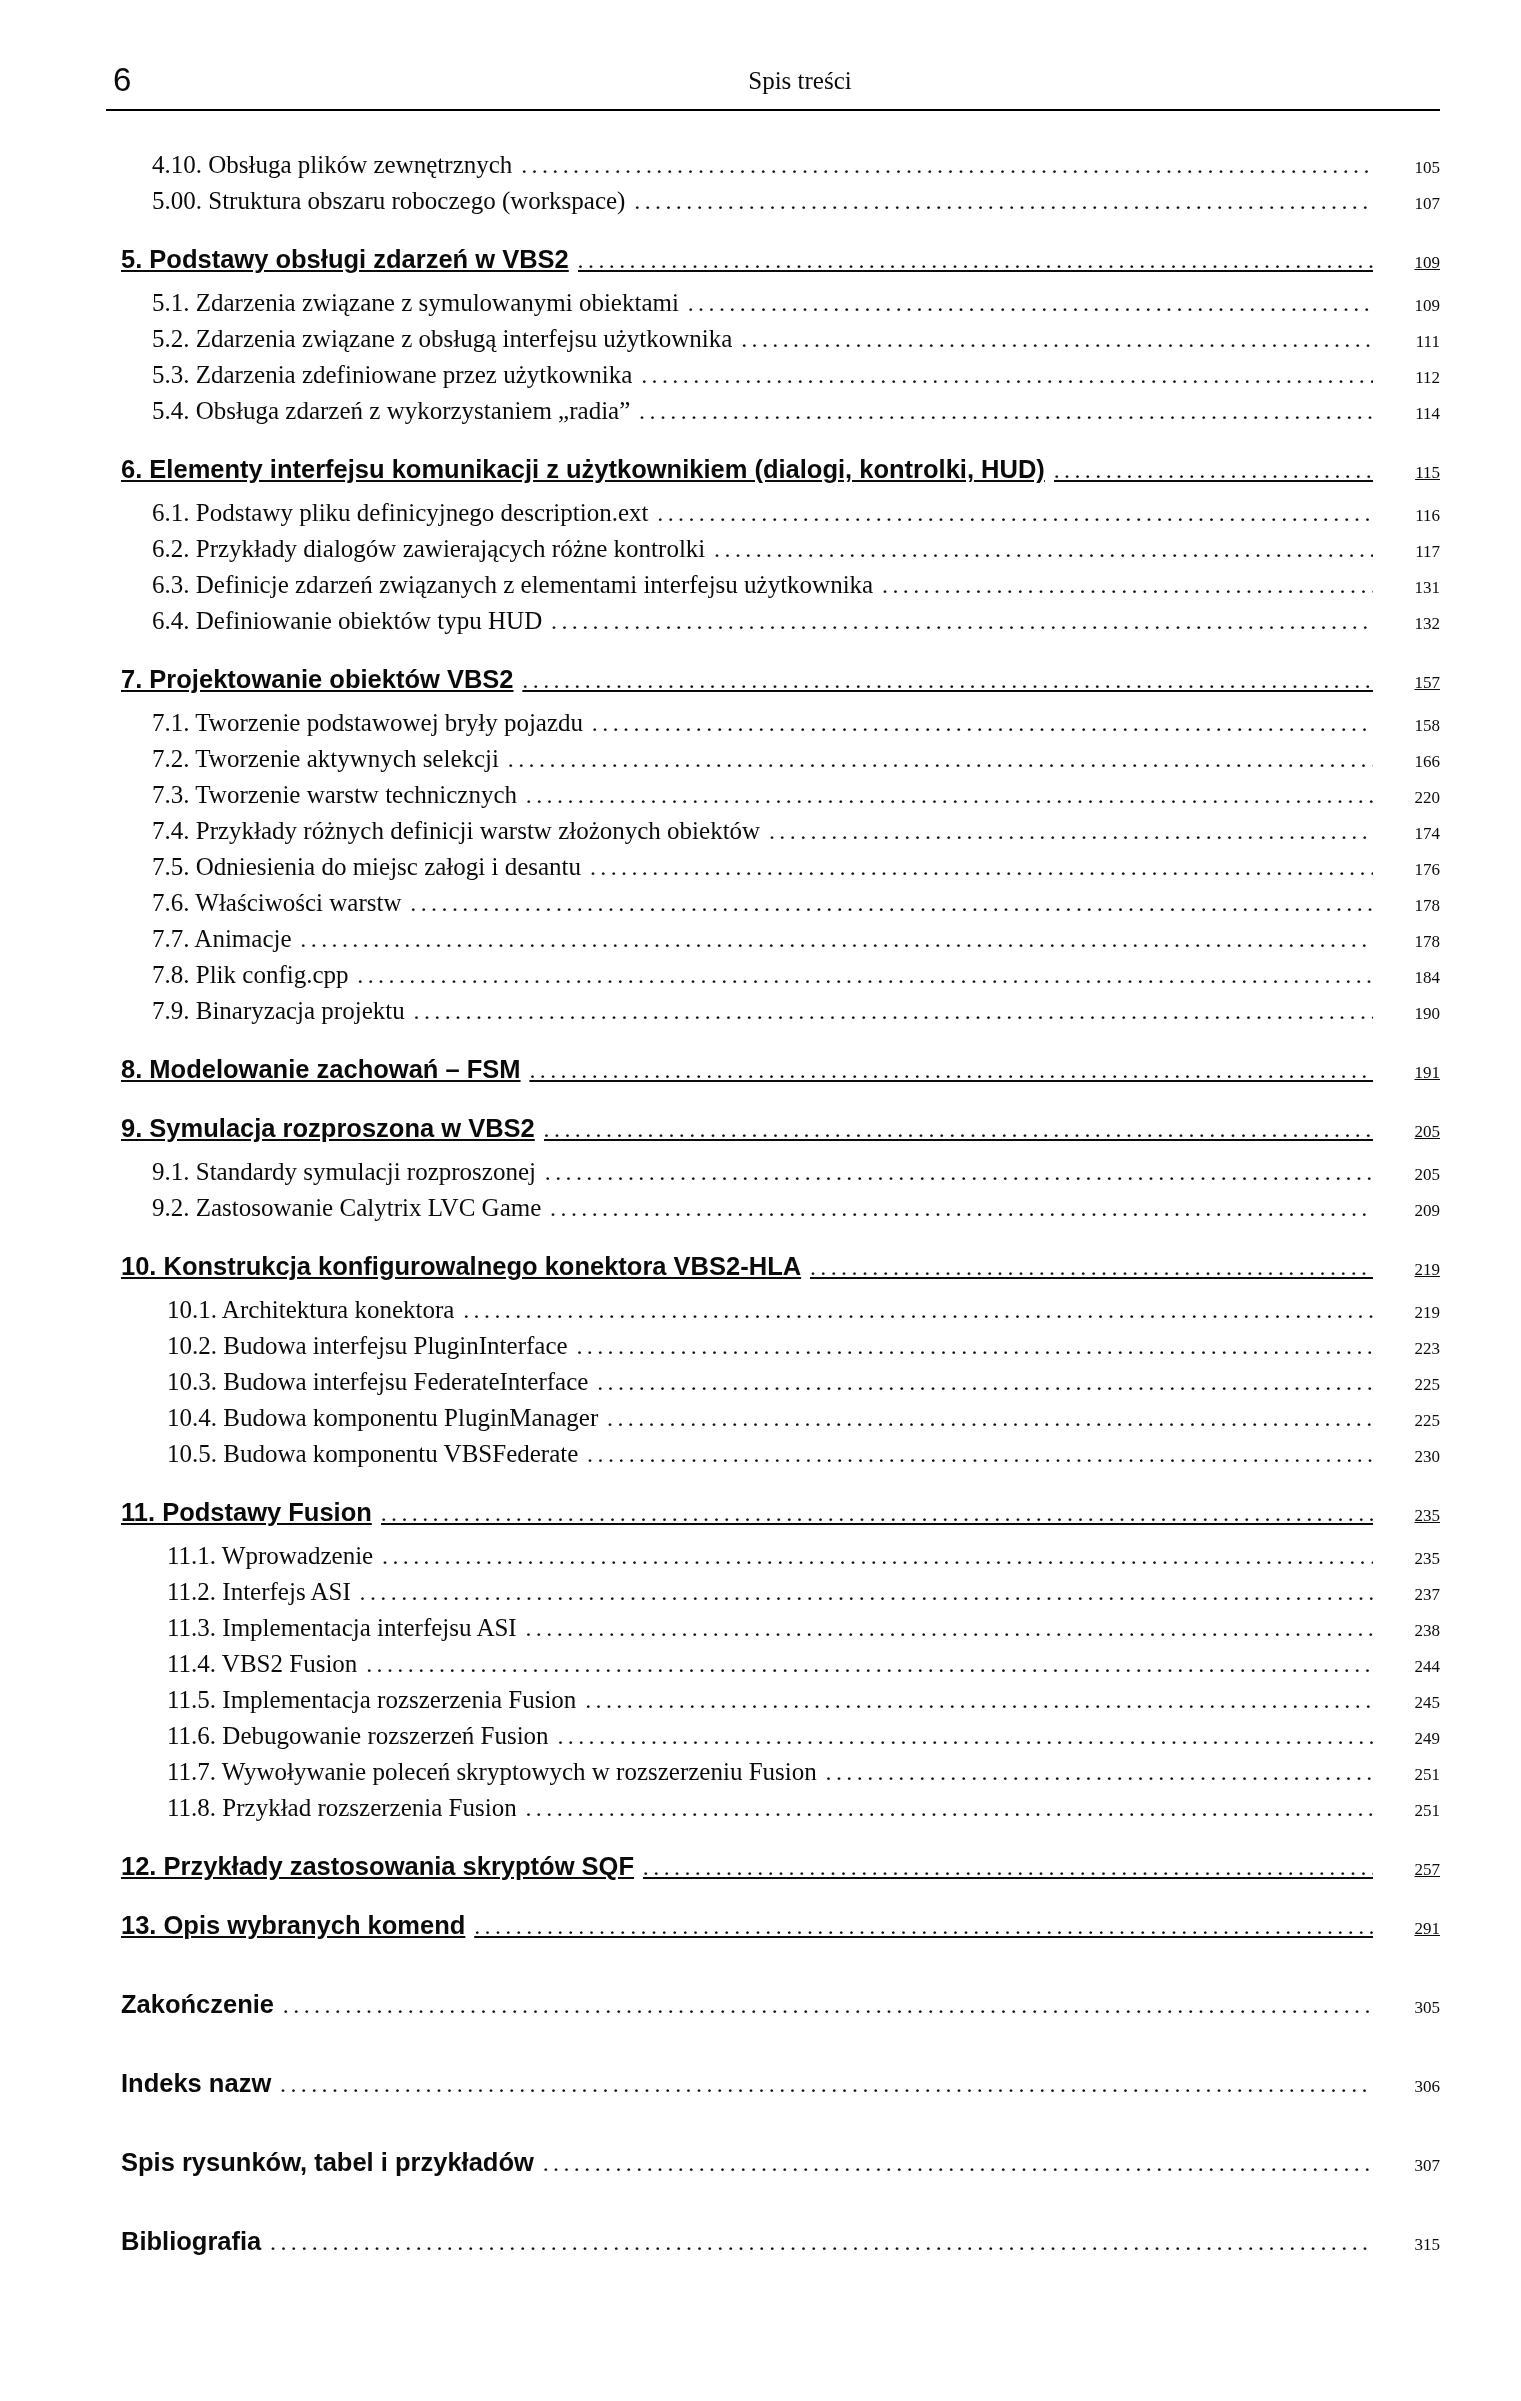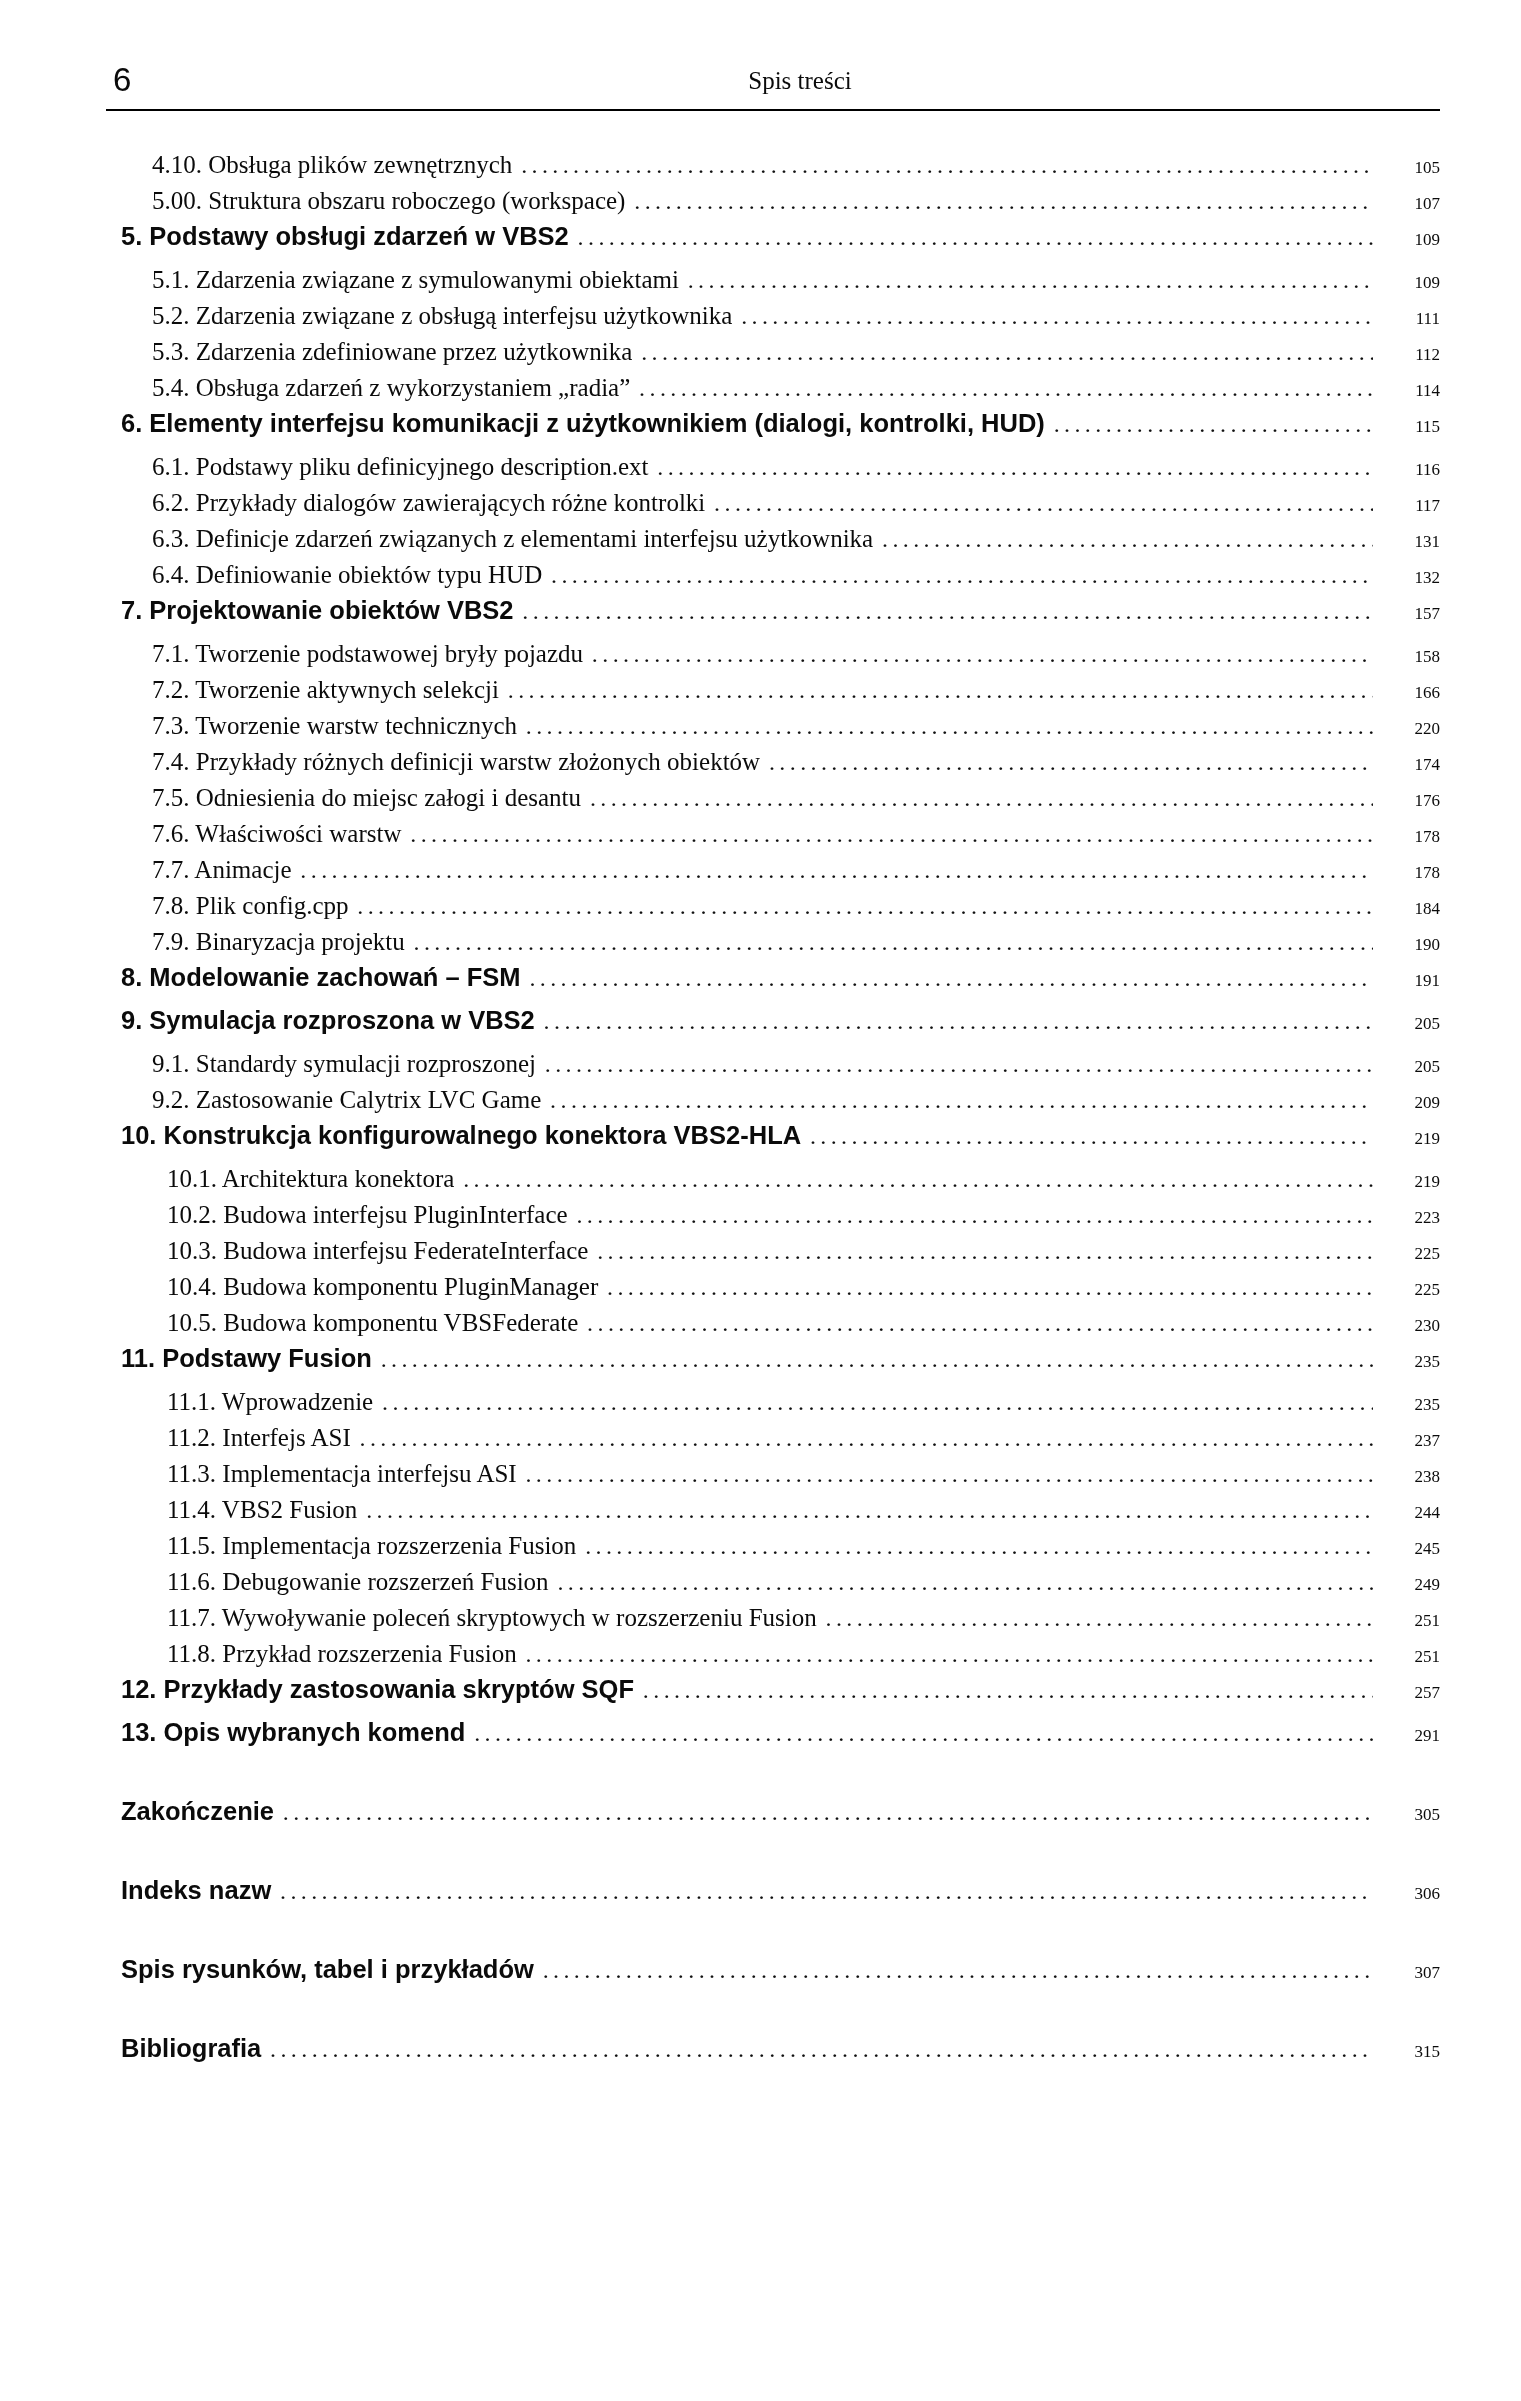--- a/index.html
+++ b/index.html
@@ -61,21 +61,23 @@
   .toc-row.section {
     padding-left: 31px;
   }
   .toc-row.section.deep {
     padding-left: 46px;
   }
   .toc-row.chapter {
     font-family: "Liberation Sans", sans-serif;
     font-weight: 700;
     font-size: 25.5px;
+    margin-top: 23px;
     margin-bottom: 7px;
+    text-decoration: underline;
   }
   .toc-row.backmatter {
     font-family: "Liberation Sans", sans-serif;
     font-weight: 700;
     font-size: 25.5px;
     margin-top: 43px;
   }
   .toc-row .label {
     flex: 0 0 auto;
   }

